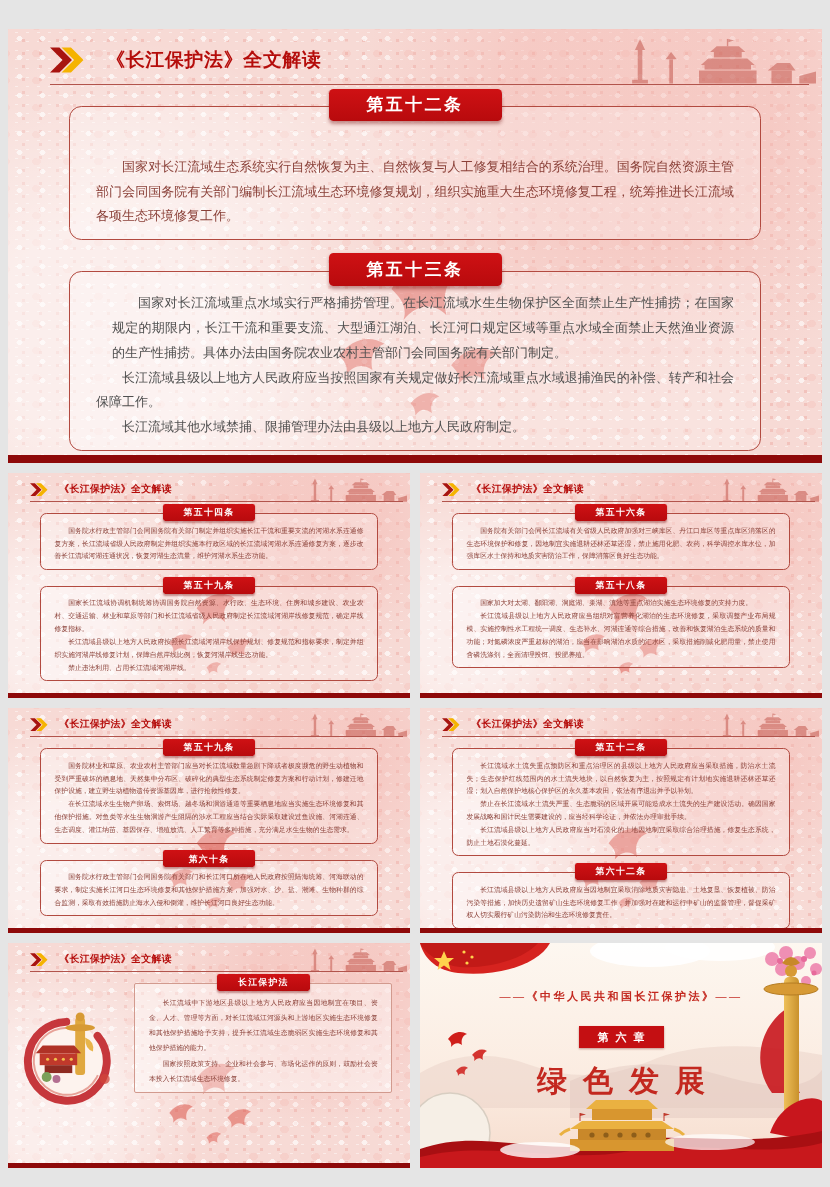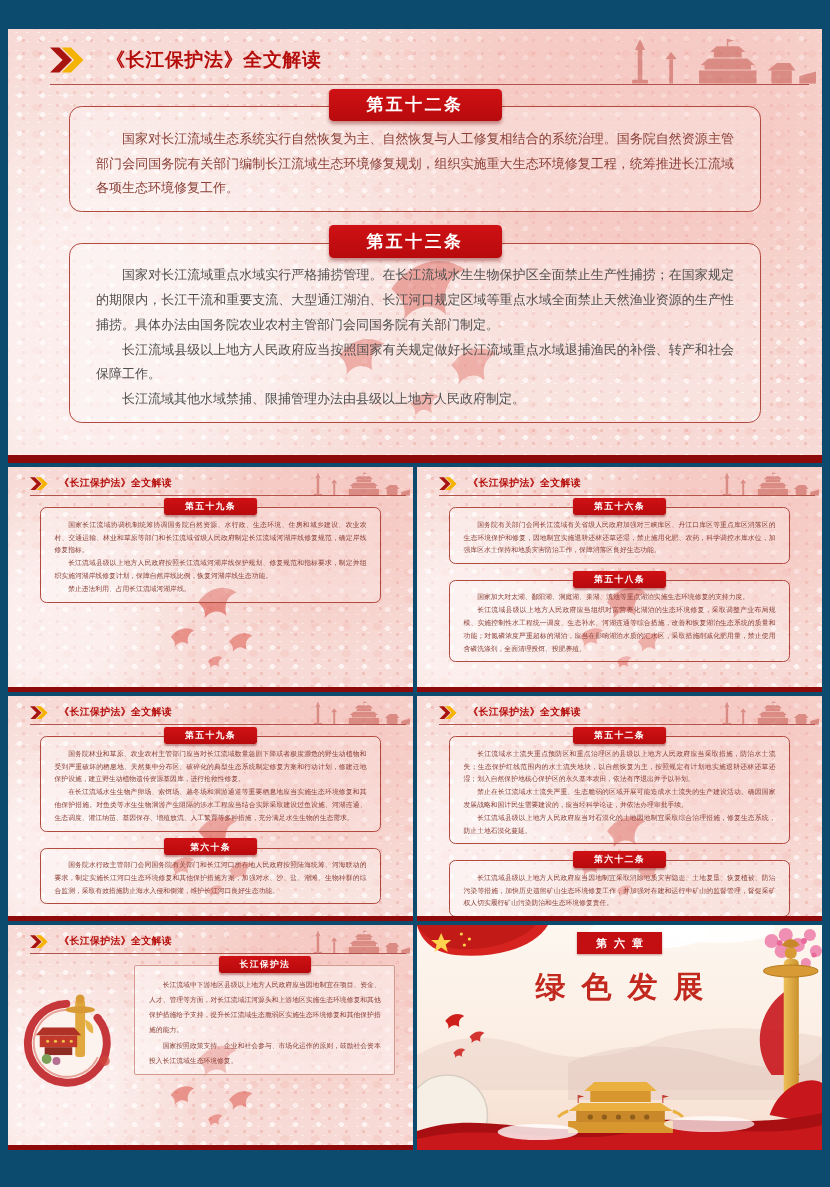--- a/index.html
+++ b/index.html
@@ -1,20 +1,20 @@
 <!DOCTYPE html>
 <html><head>
 <meta charset="utf-8">
 <style>
   html,body{margin:0;padding:0;background:#ffffff;}
   .page{
-    position:relative; width:830px; height:1187px; background:#0c4a6e;
+    position:relative; width:830px; height:1187px; background:#e5e5e5;
     box-sizing:border-box; padding:29px 8px 19px;
     display:grid; grid-template-columns:1fr 1fr; grid-template-rows:434px 225px 225px 225px;
-    gap:4px; font-family:"Liberation Serif","DejaVu Serif",serif;
+    gap:10px; font-family:"Liberation Serif","DejaVu Serif",serif;
   }
   .slide{
     position:relative; overflow:hidden;
     background-color:#f7dad5;
     background-image:
       radial-gradient(circle at 78% 18%, rgba(244,183,176,.45) 0 18%, transparent 40%),
       radial-gradient(circle at 12% 70%, rgba(255,255,255,.55) 0 14%, transparent 38%),
       radial-gradient(rgba(255,255,255,.65) 18%, transparent 19%),
       radial-gradient(rgba(230,135,124,.28) 15%, transparent 16%),
       radial-gradient(rgba(246,200,193,.55) 20%, transparent 21%),
@@ -51,21 +51,21 @@
   .with-emblem .panel p{line-height:2.25;}
   .emblem{position:absolute; left:1.8em; top:9.5em; width:14.5em; height:14.5em; z-index:1;}
 
   .birds{position:absolute; left:37%; top:50%; width:32%; height:44%; opacity:.55; z-index:0; pointer-events:none;}
 
   
   .cover{background:#fbeee3; font-size:7px;}
   .cover-art{position:absolute; inset:0; width:100%; height:100%;}
   .cover-text{position:absolute; inset:0; z-index:3; text-align:center;}
   .kicker{margin-top:46px; font-size:11px; font-weight:700; color:#c3281f; letter-spacing:2.5px;}
-  .chapter-box{display:inline-block; background:#c40f12; color:#ffffff;
+  .chapter-box{display:inline-block; margin-top:15px; background:#c40f12; color:#ffffff;
     font-weight:700; font-size:11px; letter-spacing:7px; padding:3.5px 12px 3.5px 19px;
     box-shadow:0 1px 2px rgba(110,0,0,.4);}
   .cover-title{margin-top:13px; font-size:30px; font-weight:700; color:#c3281f;
     letter-spacing:16px; text-indent:16px;}
 </style>
 </head>
 <body>
 
 <div class="page">
 
@@ -104,27 +104,27 @@
           <path d="M8,46 C13,39 21,37 27,41 C22,43 21,47 22,52 C18,49 14,50 11,54 C12,50 10,48 8,46 Z" opacity=".9"></path>
           <path d="M55,50 C60,43 68,41 74,45 C69,47 68,51 69,56 C65,53 61,54 58,58 C59,54 57,52 55,50 Z" opacity=".85"></path>
           <path d="M38,66 C41,62 46,60 50,63 C47,64 46,67 47,70 C44,68 42,68 40,71 C40,68 39,67 38,66 Z" opacity=".8"></path>
         </g>
       </svg>
 
       <div class="sections">
         <div class="section">
       <div class="banner"><span>第五十二条</span></div>
       <div class="panel">
-            <p style="color: rgb(138, 64, 56);">国家对长江流域生态系统实行自然恢复为主、自然恢复与人工修复相结合的系统治理。国务院自然资源主管部门会同国务院有关部门编制长江流域生态环境修复规划，组织实施重大生态环境修复工程，统筹推进长江流域各项生态环境修复工作。</p>
+            <p style="color: rgb(138, 64, 56); margin-top: 28px;">国家对长江流域生态系统实行自然恢复为主、自然恢复与人工修复相结合的系统治理。国务院自然资源主管部门会同国务院有关部门编制长江流域生态环境修复规划，组织实施重大生态环境修复工程，统筹推进长江流域各项生态环境修复工作。</p>
           </div>
     </div>
         <div class="section">
       <div class="banner"><span>第五十三条</span></div>
       <div class="panel">
-            <p style="color: rgb(79, 79, 79);">国家对长江流域重点水域实行严格捕捞管理。在长江流域水生生物保护区全面禁止生产性捕捞；在国家规定的期限内，长江干流和重要支流、大型通江湖泊、长江河口规定区域等重点水域全面禁止天然渔业资源的生产性捕捞。具体办法由国务院农业农村主管部门会同国务院有关部门制定。</p>
+            <p style="color: rgb(79, 79, 79); margin-left: 16px;">国家对长江流域重点水域实行严格捕捞管理。在长江流域水生生物保护区全面禁止生产性捕捞；在国家规定的期限内，长江干流和重要支流、大型通江湖泊、长江河口规定区域等重点水域全面禁止天然渔业资源的生产性捕捞。具体办法由国务院农业农村主管部门会同国务院有关部门制定。</p>
             <p style="color: rgb(79, 79, 79);">长江流域县级以上地方人民政府应当按照国家有关规定做好长江流域重点水域退捕渔民的补偿、转产和社会保障工作。</p>
             <p style="color: rgb(79, 79, 79);">长江流域其他水域禁捕、限捕管理办法由县级以上地方人民政府制定。</p>
           </div>
     </div>
       </div>
       <div class="bar"></div>
     </div>
     <div class="slide sm">
       <div class="head">
         <span class="chev">
@@ -157,20 +157,26 @@
       <svg class="birds" viewBox="0 0 100 80" preserveAspectRatio="xMidYMid meet">
         <g fill="#d8453a">
           <path d="M30,18 C38,6 52,3 61,10 C53,13 51,20 53,29 C47,23 40,25 35,31 C37,25 33,21 30,18 Z"></path>
           <path d="M8,46 C13,39 21,37 27,41 C22,43 21,47 22,52 C18,49 14,50 11,54 C12,50 10,48 8,46 Z" opacity=".9"></path>
           <path d="M55,50 C60,43 68,41 74,45 C69,47 68,51 69,56 C65,53 61,54 58,58 C59,54 57,52 55,50 Z" opacity=".85"></path>
           <path d="M38,66 C41,62 46,60 50,63 C47,64 46,67 47,70 C44,68 42,68 40,71 C40,68 39,67 38,66 Z" opacity=".8"></path>
         </g>
       </svg>
 
       <div class="sections">
+        <div class="section">
+      <div class="banner"><span>第五十四条</span></div>
+      <div class="panel">
+            <p style="color: rgb(138, 64, 56);">国务院水行政主管部门会同国务院有关部门制定并组织实施长江干流和重要支流的河湖水系连通修复方案，长江流域省级人民政府制定并组织实施本行政区域的长江流域河湖水系连通修复方案，逐步改善长江流域河湖连通状况，恢复河湖生态流量，维护河湖水系生态功能。</p>
+          </div>
+    </div>
         <div class="section">
       <div class="banner"><span>第五十九条</span></div>
       <div class="panel">
             <p style="color: rgb(138, 64, 56);">国家长江流域协调机制统筹协调国务院自然资源、水行政、生态环境、住房和城乡建设、农业农村、交通运输、林业和草原等部门和长江流域省级人民政府制定长江流域河湖岸线修复规范，确定岸线修复指标。</p>
             <p style="color: rgb(138, 64, 56);">长江流域县级以上地方人民政府按照长江流域河湖岸线保护规划、修复规范和指标要求，制定并组织实施河湖岸线修复计划，保障自然岸线比例，恢复河湖岸线生态功能。</p>
             <p style="color: rgb(138, 64, 56);">禁止违法利用、占用长江流域河湖岸线。</p>
           </div>
     </div>
       </div>
       <div class="bar"></div>
@@ -482,19 +488,19 @@
             <line x1="160" y1="178" x2="160" y2="170"></line>
             <line x1="244" y1="178" x2="244" y2="170"></line>
           </g>
         <polygon points="160,170 166,171.5 160,173" fill="#c0392b"></polygon>
         <polygon points="244,170 250,171.5 244,173" fill="#c0392b"></polygon>
       </g>
       <ellipse cx="120" cy="207" rx="40" ry="8" fill="#ffffff" opacity=".8"></ellipse>
       <ellipse cx="290" cy="199" rx="45" ry="8" fill="#ffffff" opacity=".7"></ellipse>
     </svg>
     <div class="cover-text">
-      <br>
+      <div class="kicker">——《中华人民共和国长江保护法》——</div><br>
       <div class="chapter-box">第六章</div>
       <div class="cover-title">绿色发展</div>
     </div>
   </div>
 
 </div>
 
 </body></html>

